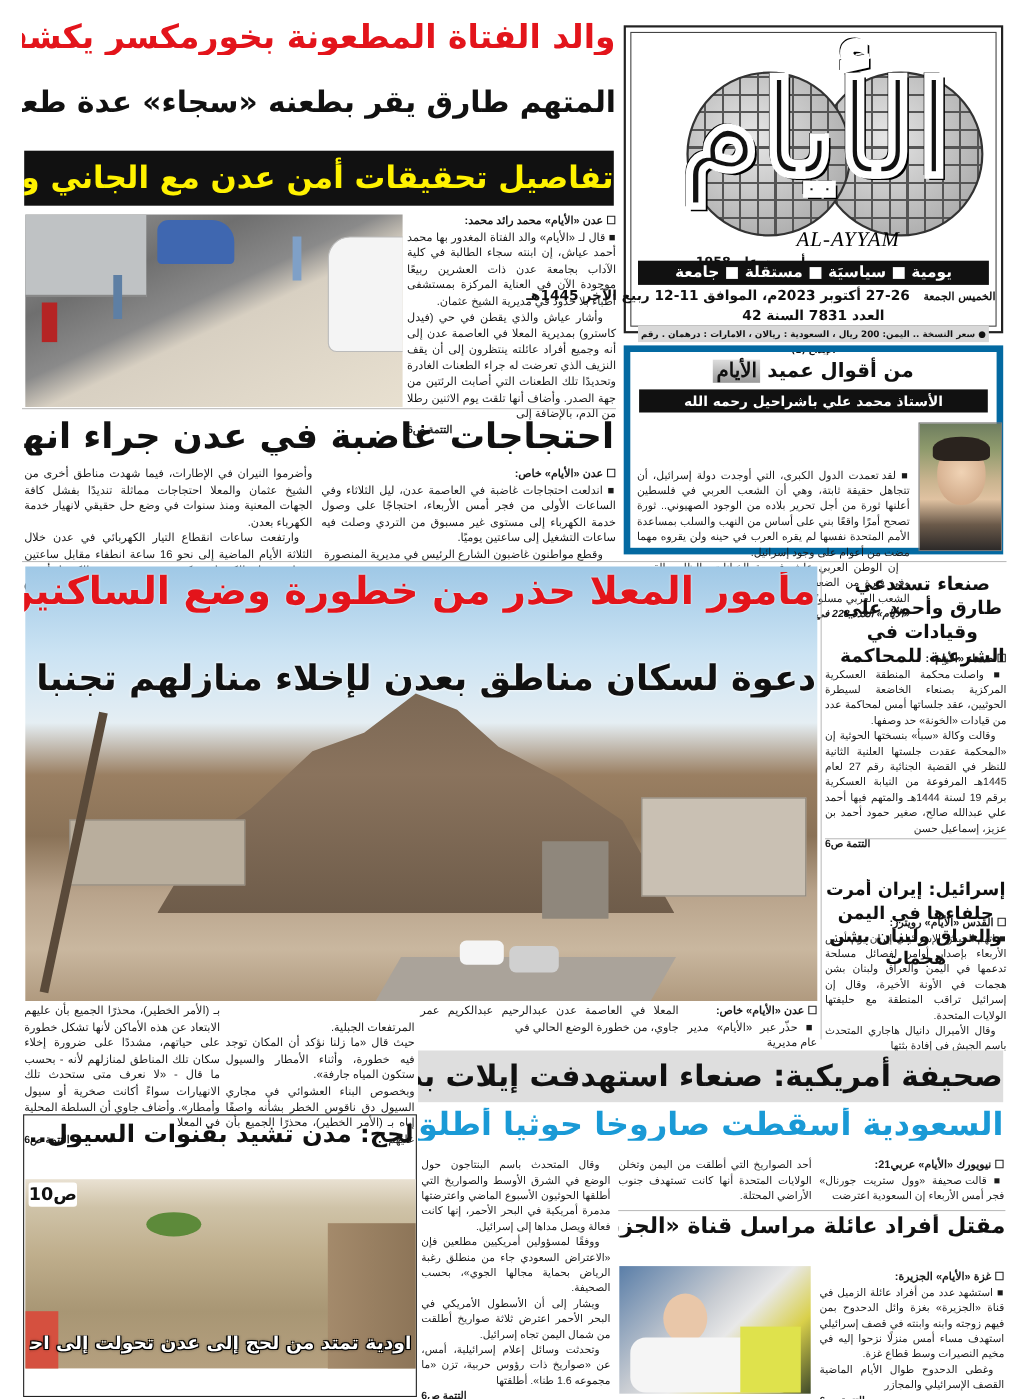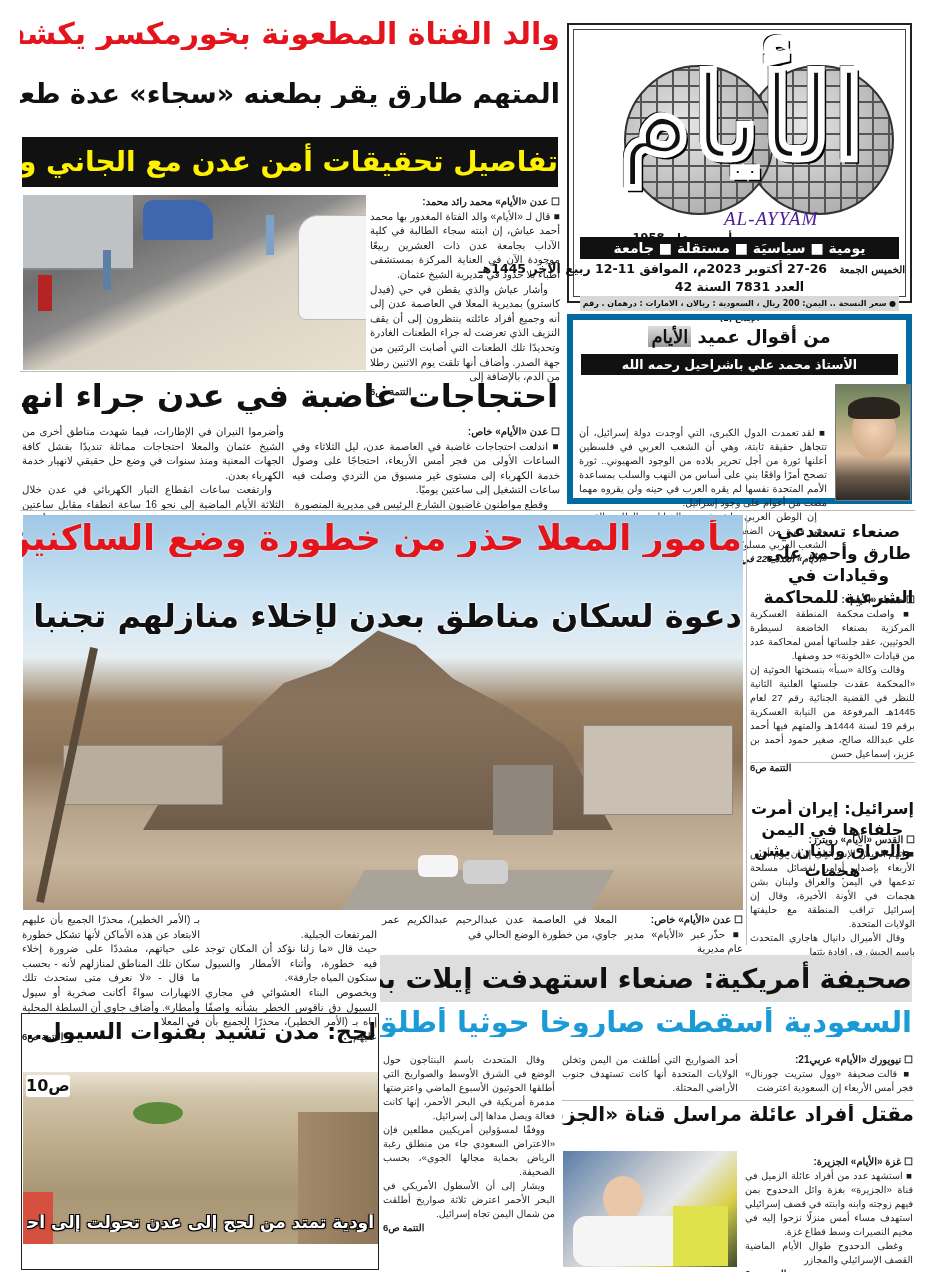--- a/index.html
+++ b/index.html
@@ -18,21 +18,21 @@
   
   .masthead { left: 567px; top: 23px; width: 345px; height: 280px; border: 2px solid #222; }
   .masthead-inner { position: absolute; left: 4px; top: 4px; right: 4px; bottom: 4px; border: 1px solid #444; }
   .globe { position: absolute; border-radius: 50%; background:
       repeating-linear-gradient(0deg, transparent 0 14px, #555 14px 16px),
       repeating-linear-gradient(90deg, transparent 0 14px, #555 14px 16px),
       radial-gradient(circle at 40% 40%, #e6e6e6, #9c9c9c);
       border: 2px solid #333; }
   .logo-text { position: absolute; font-family: "DejaVu Serif", serif; font-weight: bold; font-size: 118px; color: #111;
       -webkit-text-stroke: 3px #fff; text-shadow: 0 0 0 #000, 3px 3px 0 #000, -2px -2px 0 #000; letter-spacing: -6px; }
-  .logo-latin { position: absolute; font-family: "Liberation Serif", serif; font-style: italic; font-size: 19px; color: #4c1d95; direction: ltr; letter-spacing: 1px; }
+  .logo-latin { position: absolute; font-family: "Liberation Serif", serif; font-style: italic; font-size: 19px; color: #000000; direction: ltr; letter-spacing: 1px; }
   .founded { position: absolute; font-size: 11.5px; font-weight: bold; margin-top: 16px; }
   .tagline-bar { position: absolute; left: 6px; right: 6px; top: 207px; height: 22px; background: #111; color: #fff; font-weight: bold; font-size: 14px; text-align: center; line-height: 22px; }
   .dateline-main { position: absolute; left: 0; right: 0; top: 231px; font-size: 12.5px; font-weight: bold; text-align: center; white-space: nowrap; }
   .issue-line { position: absolute; left: 0; right: 0; top: 249px; font-size: 12.5px; font-weight: bold; text-align: center; }
   .price-bar { position: absolute; left: 6px; right: 6px; top: 266px; height: 15px; background: #d8d8d8; font-size: 8px; text-align: center; line-height: 15px; font-weight: bold; }
 
   
   .quote-box { left: 567px; top: 314px; width: 345px; height: 190px; border: 6px solid #0369a1; }
   .quote-title { position: absolute; left: 0; right: 0; top: 6px; text-align: center; font-size: 18px; font-weight: bold; }
   .quote-title .brand { font-family: "DejaVu Serif", serif; background: linear-gradient(#ddd,#999); padding: 0 3px; }
@@ -189,20 +189,21 @@
   <div class="dateline">نيويورك «الأيام» عربي21:</div>
   <p class="para-lead">قالت صحيفة «وول ستريت جورنال» فجر أمس الأربعاء إن السعودية اعترضت</p>
 </div>
 <div class="abs body-text" style="left:562px; top:1053px; width:176px; font-size:9.6px; line-height:14px;">
   <p>أحد الصواريخ التي أطلقت من اليمن وتخلن الولايات المتحدة أنها كانت تستهدف جنوب الأراضي المحتلة.</p>
 </div>
 <div class="abs body-text" style="left:383px; top:1053px; width:172px; font-size:9.6px; line-height:14px;">
   <p style="text-indent:10px;">وقال المتحدث باسم البنتاجون حول الوضع في الشرق الأوسط والصواريخ التي أطلقها الحوثيون الأسبوع الماضي واعترضتها مدمرة أمريكية في البحر الأحمر، إنها كانت فعالة ويصل مداها إلى إسرائيل.</p>
   <p style="text-indent:10px;">ووفقًا لمسؤولين أمريكيين مطلعين فإن «الاعتراض السعودي جاء من منطلق رغبة الرياض بحماية مجالها الجوي»، بحسب الصحيفة.</p>
   <p style="text-indent:10px;">ويشار إلى أن الأسطول الأمريكي في البحر الأحمر اعترض ثلاثة صواريخ أطلقت من شمال اليمن تجاه إسرائيل.</p>
+  <p style="text-indent:10px;">وتحدثت وسائل إعلام إسرائيلية، أمس، عن «صواريخ ذات رؤوس حربية، تزن «ما مجموعه 1.6 طنا». أطلقتها</p>
   <span class="cont">التتمة ص6</span>
 </div>
 
 <div class="hr" style="left:562px; top:1100px; width:352px;"></div>
 <div class="abs hl black-hl" style="left:562px; top:1104px; width:352px; font-size:20px; letter-spacing:-0.5px;">مقتل أفراد عائلة مراسل قناة «الجزيرة» بقصف إسرائيلي بغزة</div>
 <div class="abs gaza-photo">
   <div style="position:absolute; left:40px; top:25px; width:40px; height:45px; border-radius:50%; background:#e9c7a9;"></div>
   <div style="position:absolute; left:10px; top:65px; width:150px; height:50px; background:#f5f5f5; border-radius:14px;"></div>
   <div style="position:absolute; left:110px; top:55px; width:55px; height:60px; background:#dfe24c;"></div>
 </div>

